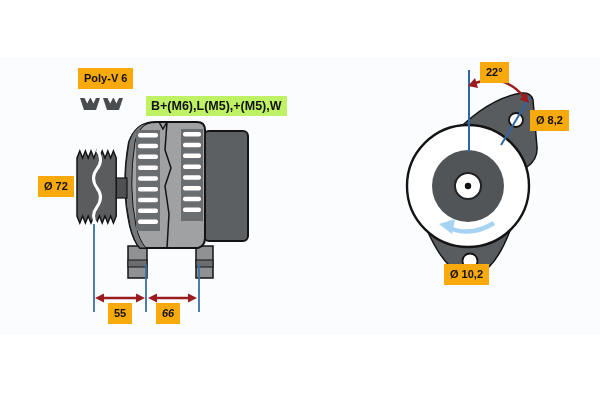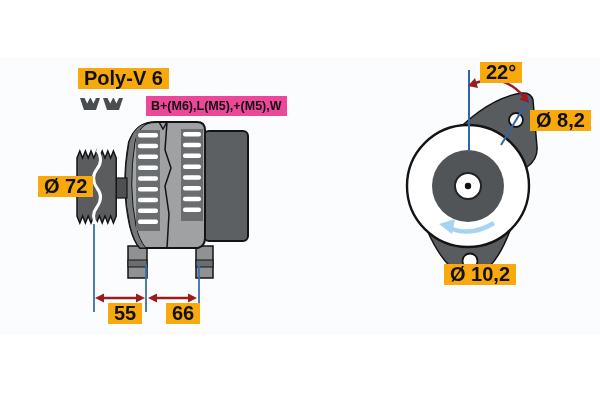--- a/index.html
+++ b/index.html
@@ -10,30 +10,30 @@
   .drawing-area{
     position:absolute;left:0;top:57px;width:600px;height:278px;
     background:#fafcfe;
   }
   .draw-svg{position:absolute;left:0;top:0;width:600px;height:400px;}
   .lbl{
     position:absolute;color:#111;font-weight:bold;white-space:nowrap;
     display:inline-block;
   }
   .lbl-yellow{
-    background:#F8A90B;font-size:20px;line-height:19px;padding:1px 6px;
+    background:#F8A90B;font-size:11px;line-height:19px;padding:1px 6px;
   }
   .lbl-blue{
-    background:#ec4899;font-size:12.5px;line-height:16px;padding:2px 5px;
+    background:#bef264;font-size:12.5px;line-height:16px;padding:2px 5px;
   }
   .lbl-belt{left:78px;top:68px;}
   .lbl-terminals{left:146px;top:96px;}
   .lbl-d56{left:38px;top:176px;}
   .lbl-55{left:108px;top:303px;}
-  .lbl-66{left:166px;top:303px;}
+  .lbl-66{left:156px;top:303px;font-style:italic;}
   .lbl-35{left:480px;top:62px;}
   .lbl-d82{left:530px;top:110px;text-align:right;}
   .lbl-d102{left:444px;top:264px;}
 </style>
 </head>
 <body>
 
 <div class="stage">
 
   <div class="drawing-area"></div>

